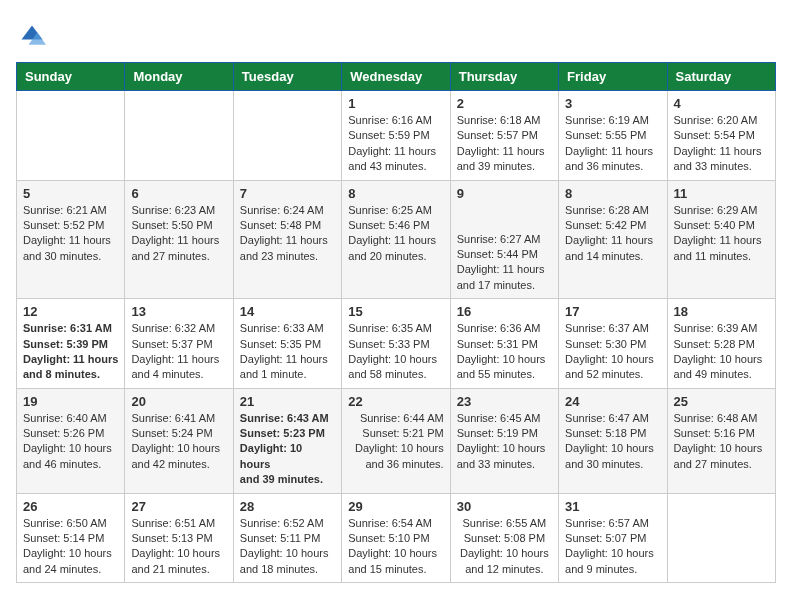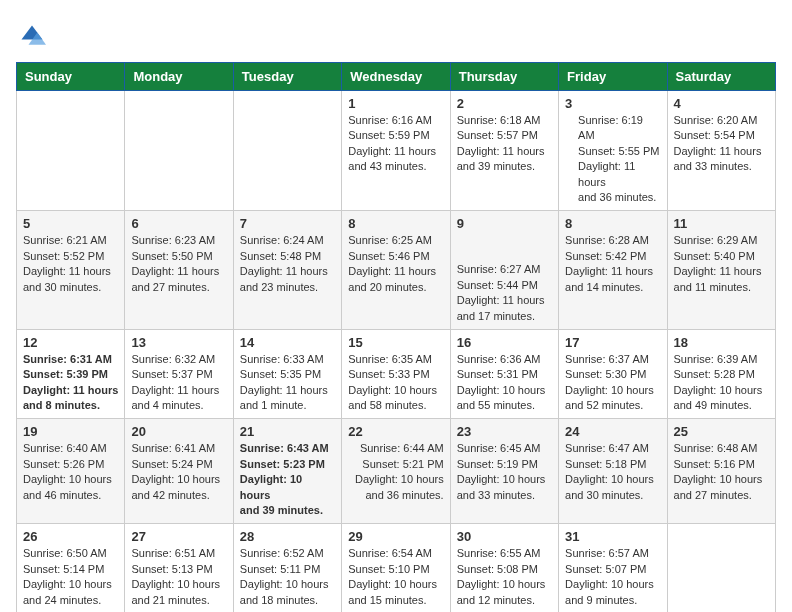--- a/index.html
+++ b/index.html
@@ -143,21 +143,21 @@
         </td>
         <td>
           <div class="day-number">2</div>
           <div class="day-info" style="white-space: pre-line;">Sunrise: 6:18 AM
 Sunset: 5:57 PM
 Daylight: 11 hours
 and 39 minutes.</div>
         </td>
         <td>
           <div class="day-number">3</div>
-          <div class="day-info" style="white-space: pre-line; margin-left: 13px;">Sunrise: 6:19 AM
+          <div class="day-info" style="white-space: pre-line;">Sunrise: 6:19 AM
 Sunset: 5:55 PM
 Daylight: 11 hours
 and 36 minutes.</div>
         </td>
         <td>
           <div class="day-number">4</div>
           <div class="day-info" style="white-space: pre-line;">Sunrise: 6:20 AM
 Sunset: 5:54 PM
 Daylight: 11 hours
 and 33 minutes.</div>
@@ -340,21 +340,21 @@
         </td>
         <td>
           <div class="day-number">29</div>
           <div class="day-info" style="white-space: pre-line;">Sunrise: 6:54 AM
 Sunset: 5:10 PM
 Daylight: 10 hours
 and 15 minutes.</div>
         </td>
         <td>
           <div class="day-number">30</div>
-          <div class="day-info" style="white-space: pre-line;">Sunrise: 6:55 AM
+          <div class="day-info" style="white-space: pre-line; text-align: center;">Sunrise: 6:55 AM
 Sunset: 5:08 PM
 Daylight: 10 hours
 and 12 minutes.</div>
         </td>
         <td>
           <div class="day-number">31</div>
           <div class="day-info" style="white-space: pre-line;">Sunrise: 6:57 AM
 Sunset: 5:07 PM
 Daylight: 10 hours
 and 9 minutes.</div>

